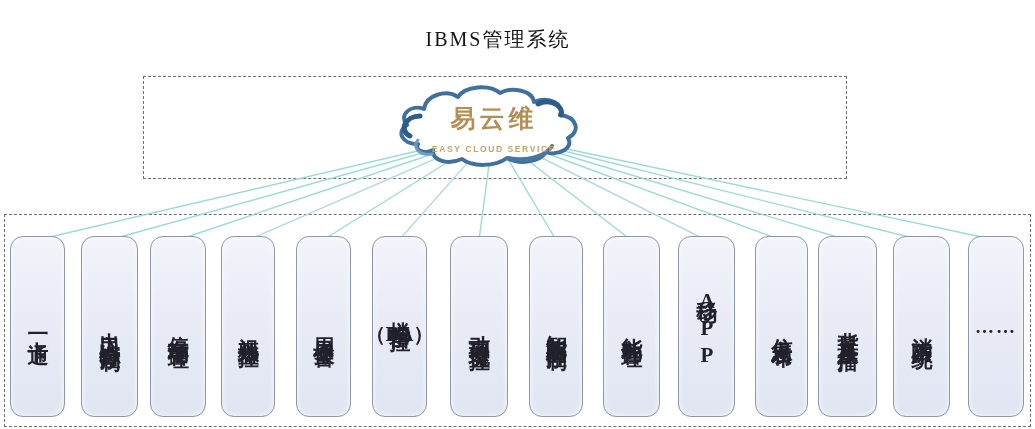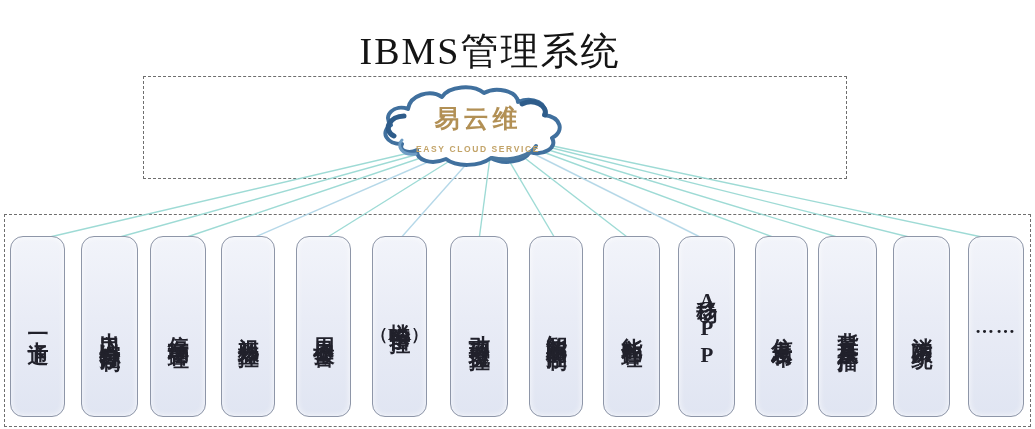--- a/index.html
+++ b/index.html
@@ -11,24 +11,24 @@
     width: 1035px;
     height: 429px;
     background: #ffffff;
     overflow: hidden;
   }
 
   
   .page-title {
     position: absolute;
     top: 26px;
-    left: 0;
+    left: 8px;
     width: 980px;
     text-align: center;
-    font-size: 38px;
+    font-size: 20px;
     font-weight: 500;
     letter-spacing: 2px;
     color: #141414;
     z-index: 5;
   }
 
   
   .dashed-top {
     position: absolute;
     left: 143px;
@@ -58,21 +58,21 @@
   .lines-layer line {
     stroke: #94d7d1;
     stroke-width: 1.4;
     opacity: 0.9;
   }
   .lines-layer line.alt { stroke: #aed4e6; }
 
   
   .cloud {
     position: absolute;
-    left: 372px;
+    left: 388px;
     top: 84px;
     width: 212px;
     height: 88px;
     z-index: 2;
   }
   .cloud svg { position: absolute; inset: 0; }
   .cloud-text {
     position: absolute;
     left: 0;
     top: 22px;
@@ -115,21 +115,21 @@
     writing-mode: vertical-rl;
     text-orientation: upright;
     font-size: 21px;
     font-weight: 600;
     letter-spacing: 3px;
     color: #21212b;
     line-height: 1;
     white-space: nowrap;
   }
   .htext {
-    font-size: 17px;
+    font-size: 20px;
     font-weight: 600;
     color: #21212b;
     margin-top: 4px;
     white-space: nowrap;
   }
   .dots {
     font-size: 19px;
     font-weight: 700;
     letter-spacing: 2px;
     color: #1c1c24;

